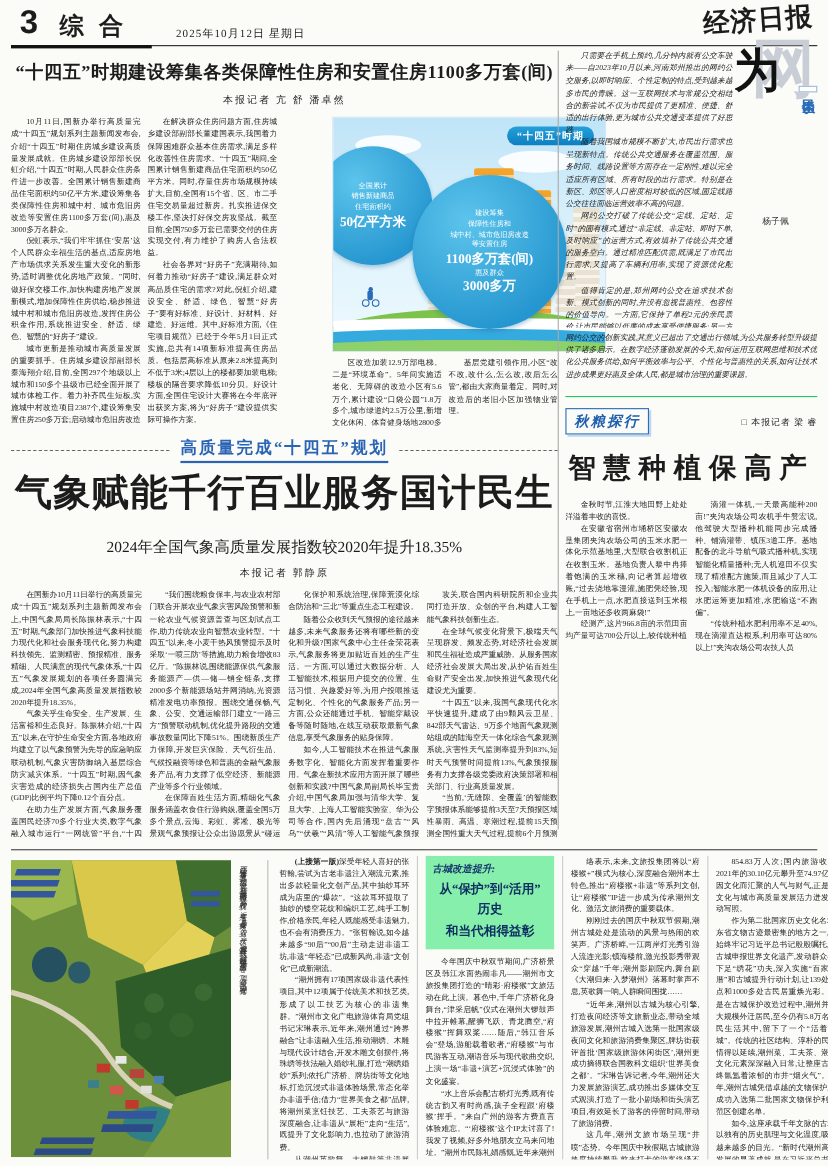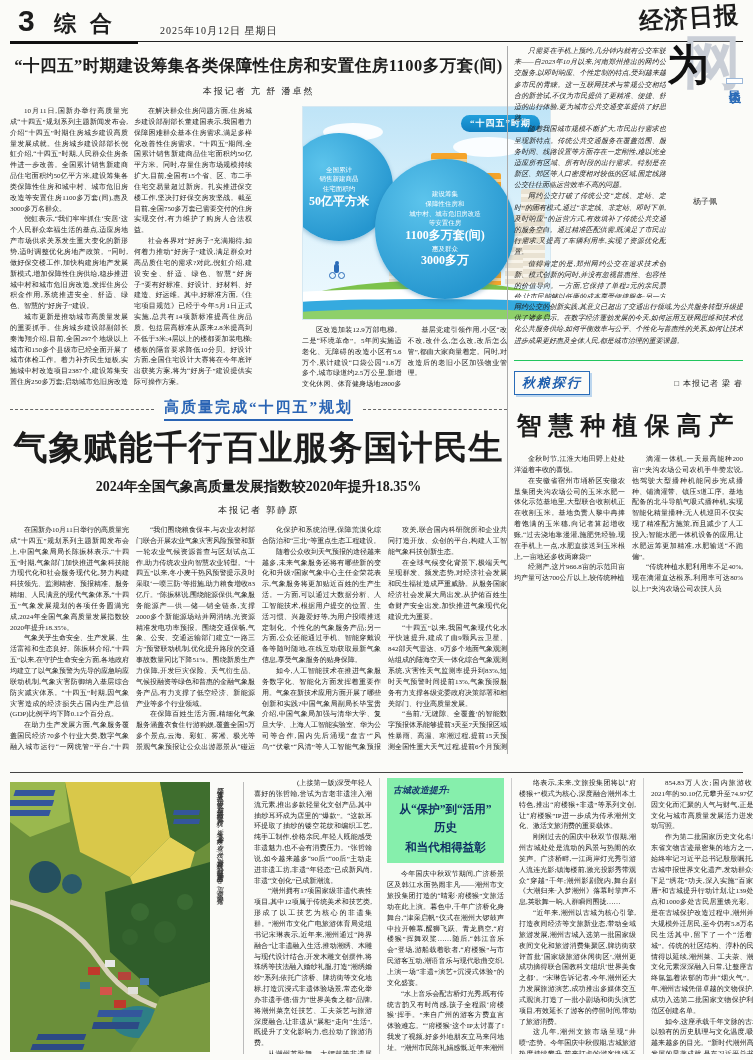--- a/index.html
+++ b/index.html
@@ -48,21 +48,21 @@
   .ground { position:absolute; left:-20px; right:-20px; bottom:-26px; height:64px; background:#7cc24b; border-radius:50% 50% 0 0; }
   .wave { position:absolute; left:-40px; right:-40px; height:16px; border-radius:50%; }
   .cyclist { position:absolute; left:26px; bottom:40px; width:16px; height:16px; }
   .cyclist i { position:absolute; display:block; background:#2b6cb8; border-radius:50%; }
 
   
   .banner { display:flex; align-items:center; margin:10px 0 4px; }
   .banner .dash { flex:1; border-top:1px dashed #666; }
   .banner .btxt { margin:0 10px; color:#2a64b4; font-weight:900; font-size:15px; letter-spacing:2px; border-bottom:2px solid #2a64b4; padding-bottom:2px; }
   .h2main { font-family:"Liberation Sans","DejaVu Sans",sans-serif; font-weight:900; font-size:34px; text-align:center; letter-spacing:1px; margin-top:2px; }
-  .h2sub { font-weight:700; font-size:14px; text-align:center; margin-top:7px; }
+  .h2sub { font-weight:400; font-size:14px; text-align:center; margin-top:18px; }
   .wbody { display:flex; margin-top:8px; }
   .wbody .tcol { width:119px; height:226px; }
   .wbody .tcol + .tcol { margin-left:7px; }
 
   
   .ms { position:relative; height:306px; }
   .mstext { width:152px; font-size:7px; line-height:1.6; text-align:justify; font-style:italic; height:252px; overflow:hidden; }
   .mstext p { text-indent:2em; }
   .msclose { font-size:7px; line-height:1.6; text-align:justify; font-style:italic; margin-top:4px; height:46px; overflow:hidden; }
   .mslogo { position:absolute; right:0; top:-12px; width:72px; height:140px; }
@@ -86,21 +86,21 @@
   .photo { width:200px; height:270px; margin-top:4px; flex:none; }
   .pcap { width:30px; flex:none; margin:4px 3px 0 4px; border-right:1px solid #bbb; position:relative; }
   .pcap-inner { writing-mode:vertical-rl; font-size:6.5px; font-style:italic; color:#333; line-height:1.8; height:268px; letter-spacing:1px; }
   .bcol { width:118px; flex:none; font-size:7px; line-height:1.55; text-align:justify; overflow:hidden; height:276px; margin-left:7px; }
   .bcol p { text-indent:2em; }
   .bcol + .bcol { border-left:1px solid #ccc; padding-left:7px; width:125px; }
   .bhead { background:#86efac; padding:6px 6px 7px; margin-bottom:6px; text-align:center; }
   .bhead .l1 { font-size:9px; font-weight:900; font-style:italic; color:#15386e; text-align:left; }
   .bhead .l2 { font-size:11.5px; font-weight:900; color:#0f2f63; margin-top:3px; }
   .bhead .l3 { font-size:11.5px; font-weight:900; color:#0f2f63; margin-top:2px; }
-  .contmark { font-weight:normal;margin-left:29px; }
+  .contmark { font-weight:bold; }
 </style>
 </head>
 <body>
 
 <div class="page">
 
   <div class="hdr">
     <div class="hdr-num">3</div>
     <div class="hdr-sec">综合</div>
     <div class="hdr-bar"></div>

